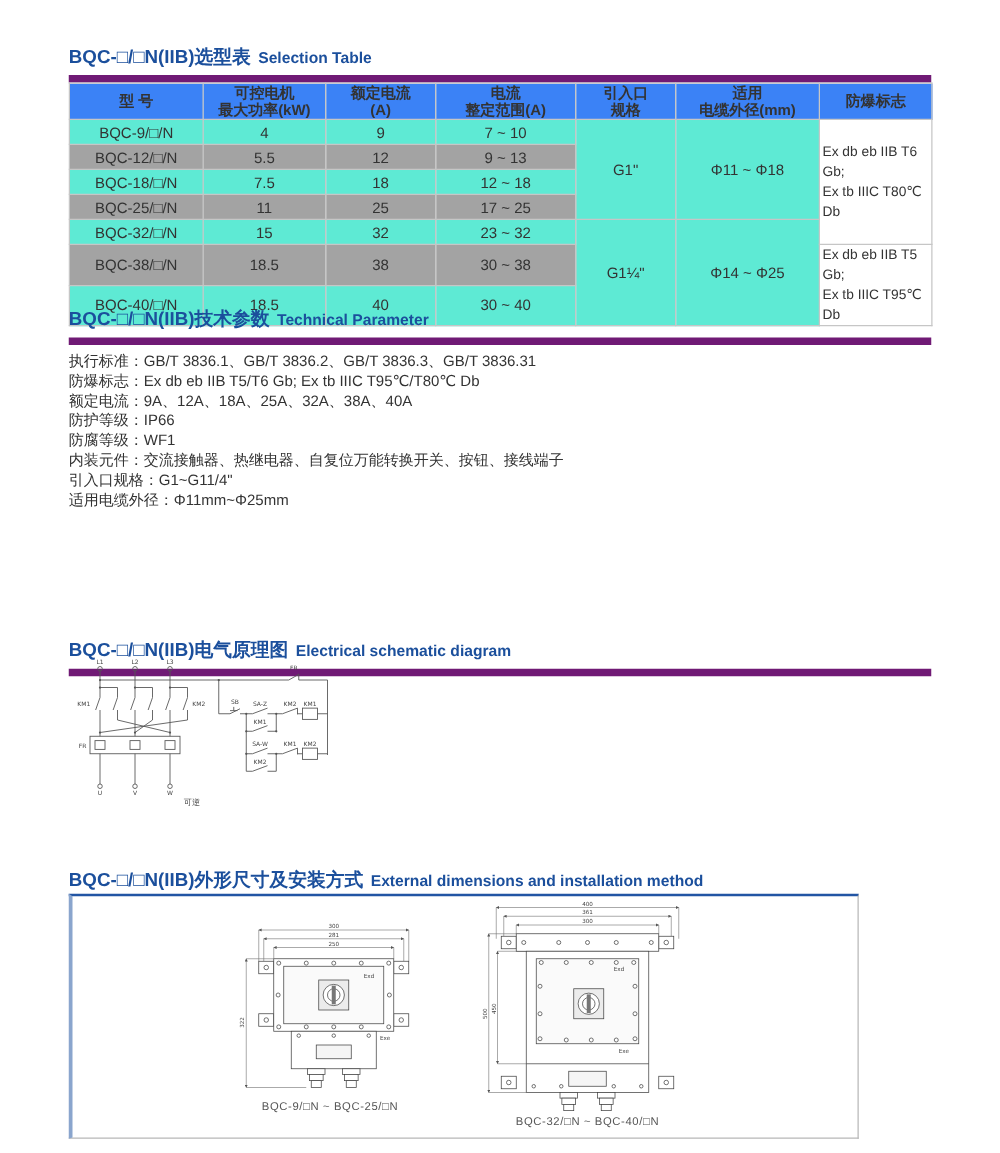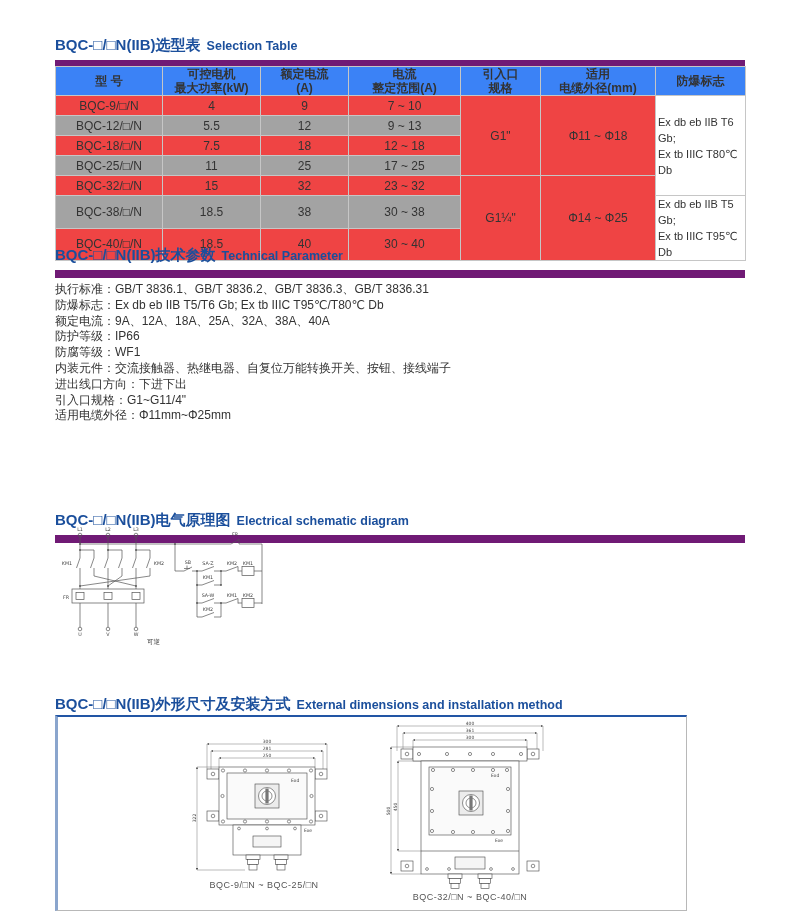--- a/index.html
+++ b/index.html
@@ -1,25 +1,25 @@
 <!DOCTYPE html>
 <html><head>
 <meta charset="utf-8">
 <style>
   html,body{margin:0;padding:0;background:#fff;}
   body{width:800px;height:922px;position:relative;font-family:"Liberation Sans","DejaVu Sans",sans-serif;color:#333;overflow:hidden;}
   .abs{position:absolute;}
   
-  .sec-title{left:55px;width:690px;color:#1b4f9c;font-weight:bold;font-size:15px;padding-bottom:5px;border-bottom:8px solid #701a75;white-space:nowrap;}
+  .sec-title{left:55px;width:690px;color:#1b4f9c;font-weight:bold;font-size:15px;padding-bottom:5px;border-bottom:6px solid #701a75;white-space:nowrap;}
   .sec-title .en{font-size:12.5px;margin-left:6px;font-weight:bold;}
   
   table.sel{border-collapse:collapse;width:690px;font-size:12px;text-align:center;table-layout:fixed;}
   table.sel th,table.sel td{border:1px solid #c6c6c6;padding:0 2px;}
   table.sel th{background:#3b82f6;font-weight:bold;height:15px;line-height:14px;color:#333;}
-  table.sel td{height:19px;background:#ef4444;}
+  table.sel td{height:19px;background:#5eead4;}
   tr.alt td{background:#a3a3a3;}
   td.white{background:#fff !important;}
   td.ex-cell{font-size:11px;text-align:left;padding-left:4px;line-height:16px;background:#fff !important;}
   
   .params div{font-size:12px;line-height:15.8px;color:#333;}
   
   .dims-box{left:55px;top:715px;width:632px;height:196px;border:1px solid #b8b8b8;border-top:2px solid #2255a4;border-left:3px solid #8aa5cd;box-sizing:border-box;display:flex;justify-content:center;align-items:flex-end;gap:46px;padding-bottom:8px;}
   .drawing{display:flex;flex-direction:column;align-items:center;}
   .drawing .cap{font-size:9px;color:#555;letter-spacing:0.5px;margin-top:3px;white-space:nowrap;}
   .d-left{margin-bottom:12px;}
@@ -133,21 +133,20 @@
   <span>BQC-□/□N(IIB)技术参数</span><span class="en">Technical Parameter</span>
 </div>
 
 <div class="abs params" style="left:55px;top:282px;width:690px;">
   <div>执行标准：GB/T 3836.1、GB/T 3836.2、GB/T 3836.3、GB/T 3836.31</div>
   <div>防爆标志：Ex db eb IIB T5/T6 Gb; Ex tb IIIC T95℃/T80℃ Db</div>
   <div>额定电流：9A、12A、18A、25A、32A、38A、40A</div>
   <div>防护等级：IP66</div>
   <div>防腐等级：WF1</div>
   <div>内装元件：交流接触器、热继电器、自复位万能转换开关、按钮、接线端子</div>
-  <div>进出线口方向：下进下出</div>
   <div>引入口规格：G1~G11/4"</div>
   <div>适用电缆外径：Φ11mm~Φ25mm</div>
 </div>
 
 <div class="abs sec-title" style="top:511px;">
   <span>BQC-□/□N(IIB)电气原理图</span><span class="en">Electrical schematic diagram</span>
 </div>
 
 <svg class="abs" style="left:50px;top:524px;" width="220" height="125" viewBox="0 0 220 125">
   <g stroke="#555" stroke-width="0.7" fill="none">

